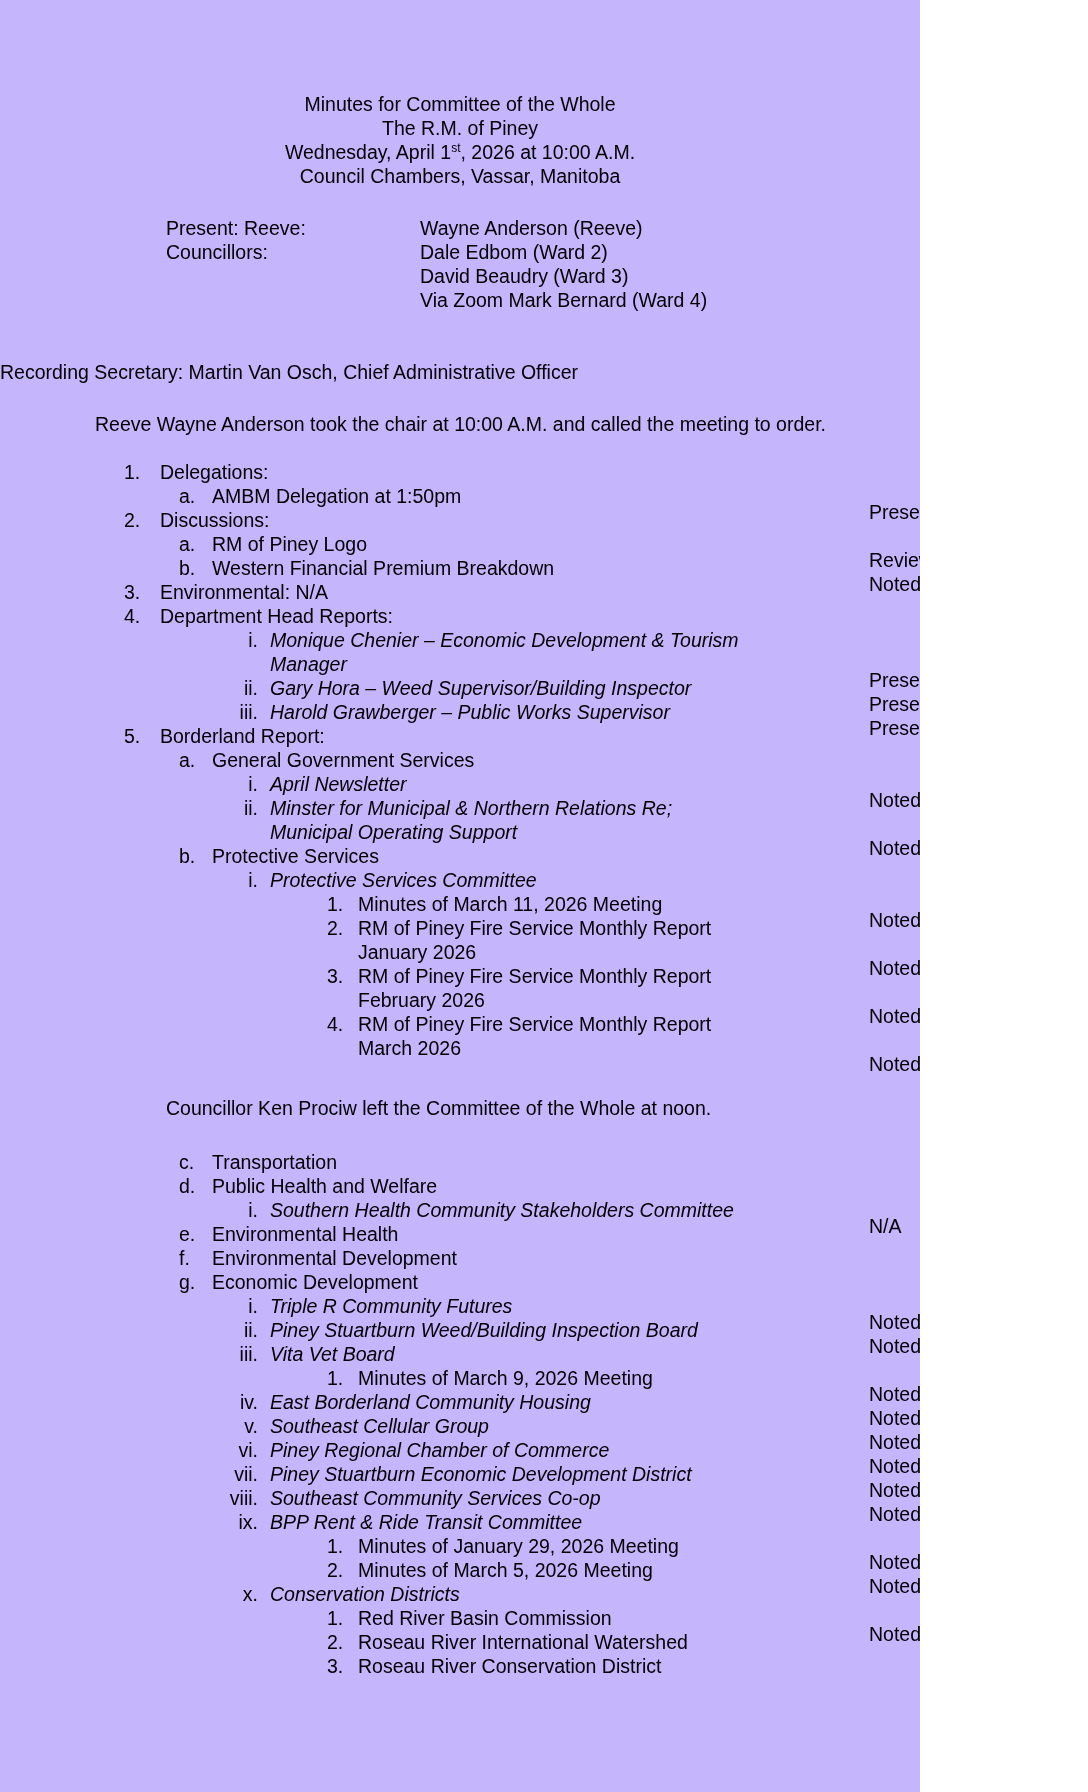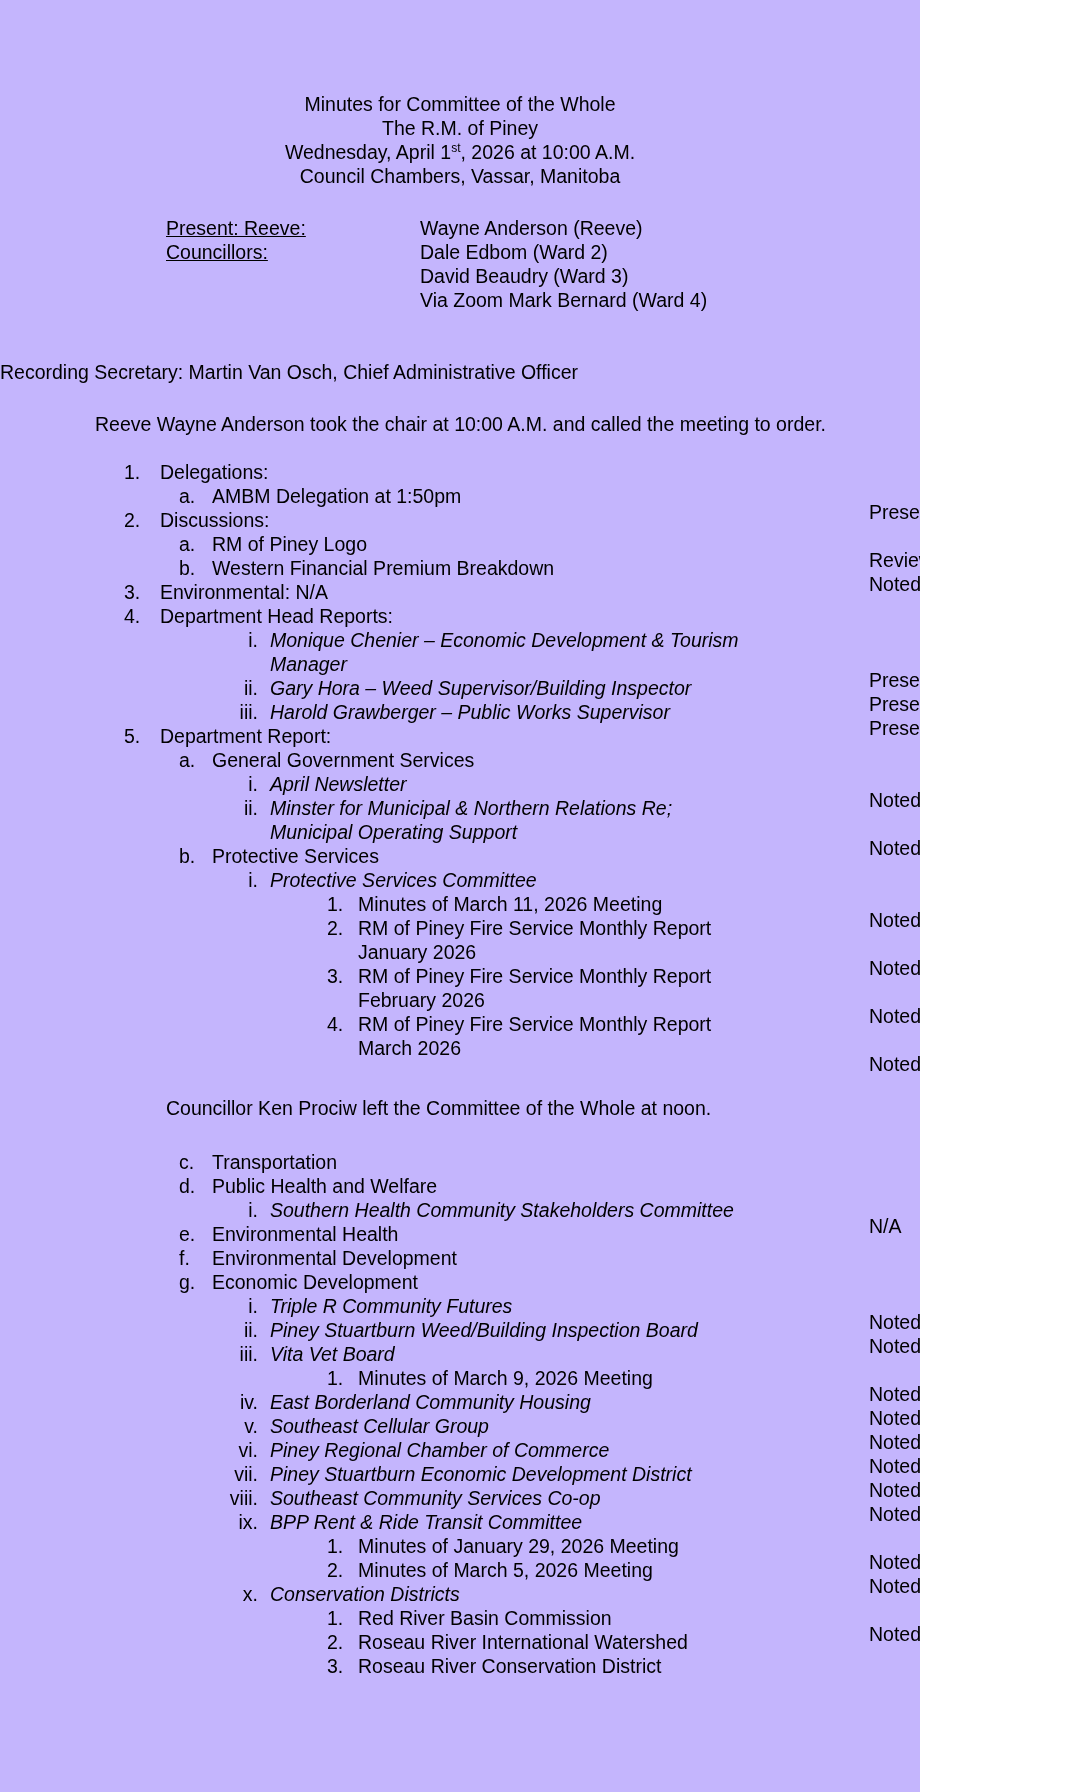--- a/index.html
+++ b/index.html
@@ -12,21 +12,21 @@
     font-size:19.5px;
     line-height:24px;
     overflow:hidden;
   }
   header { padding-top:92px; text-align:center; }
   .hline { white-space:nowrap; }
   sup.ord { font-size:0.62em; vertical-align:super; line-height:0; }
 
   .attendance { margin-top:28px; }
   .att-row { position:relative; height:24px; }
-  .att-label { position:absolute; left:166px; top:0; white-space:nowrap;text-decoration:underline; }
+  .att-label { position:absolute; left:166px; top:0; white-space:nowrap; }
   .att-value { display:block; padding-left:420px; white-space:nowrap; }
 
   .para { margin:0; white-space:nowrap; }
   .secretary { margin-top:48px; }
   .order     { margin-top:28px; padding-left:95px; }
   .midnote   { margin-top:36px; padding-left:166px; }
 
   .agenda { margin-top:24px; }
   #agenda2 { margin-top:30px; }
   .line { position:relative; min-height:24px; }
@@ -118,21 +118,21 @@
         <span class="text">Gary Hora – Weed Supervisor/Building Inspector</span>
         <span class="status">Presented</span>
       </div>
       <div class="line lv-3">
         <span class="marker">iii.</span>
         <span class="text">Harold Grawberger – Public Works Supervisor</span>
         <span class="status">Presented</span>
       </div>
       <div class="line lv-1">
         <span class="marker">5.</span>
-        <span class="text">Department Report:</span>
+        <span class="text">Borderland Report:</span>
       </div>
       <div class="line lv-2">
         <span class="marker">a.</span>
         <span class="text">General Government Services</span>
       </div>
       <div class="line lv-3">
         <span class="marker">i.</span>
         <span class="text">April Newsletter</span>
         <span class="status">Noted</span>
       </div>

